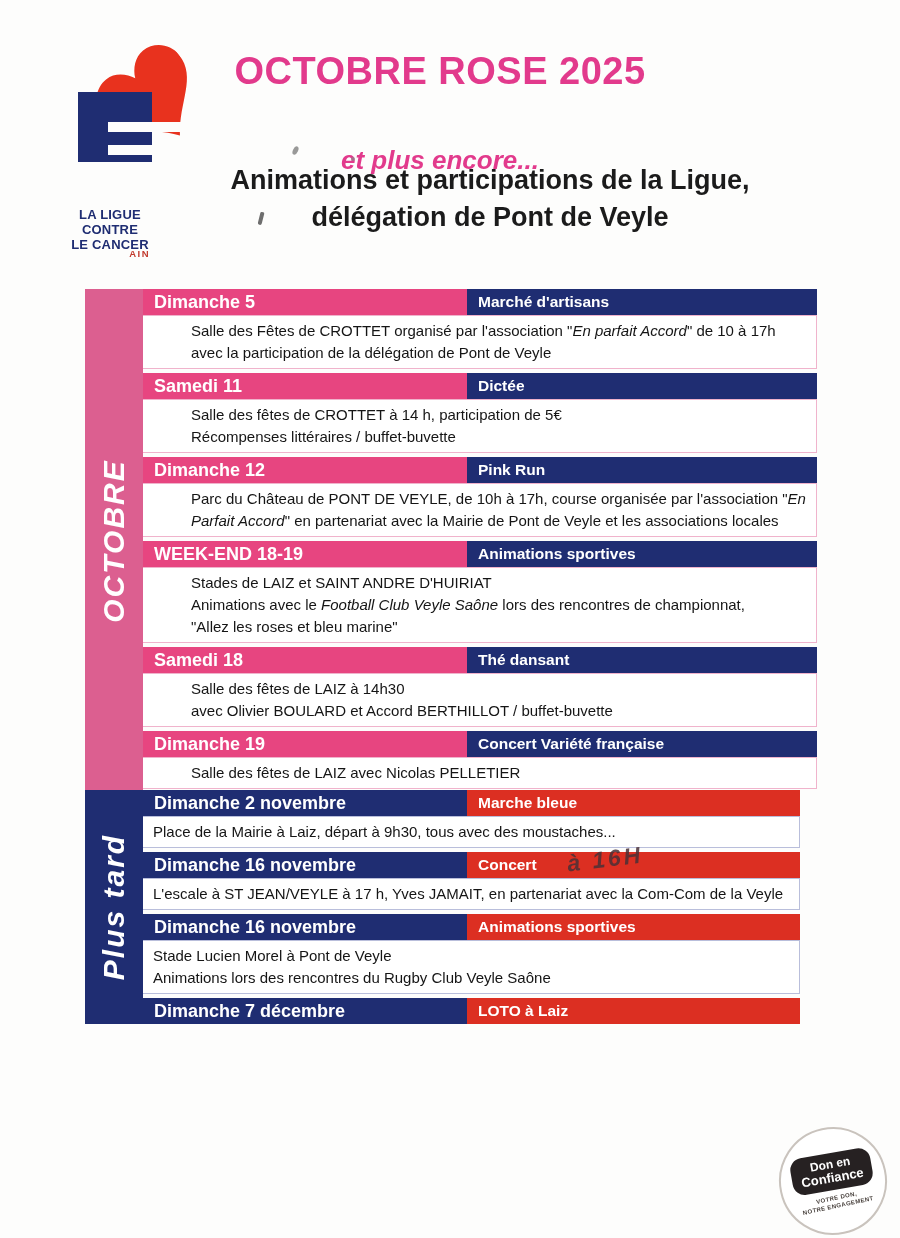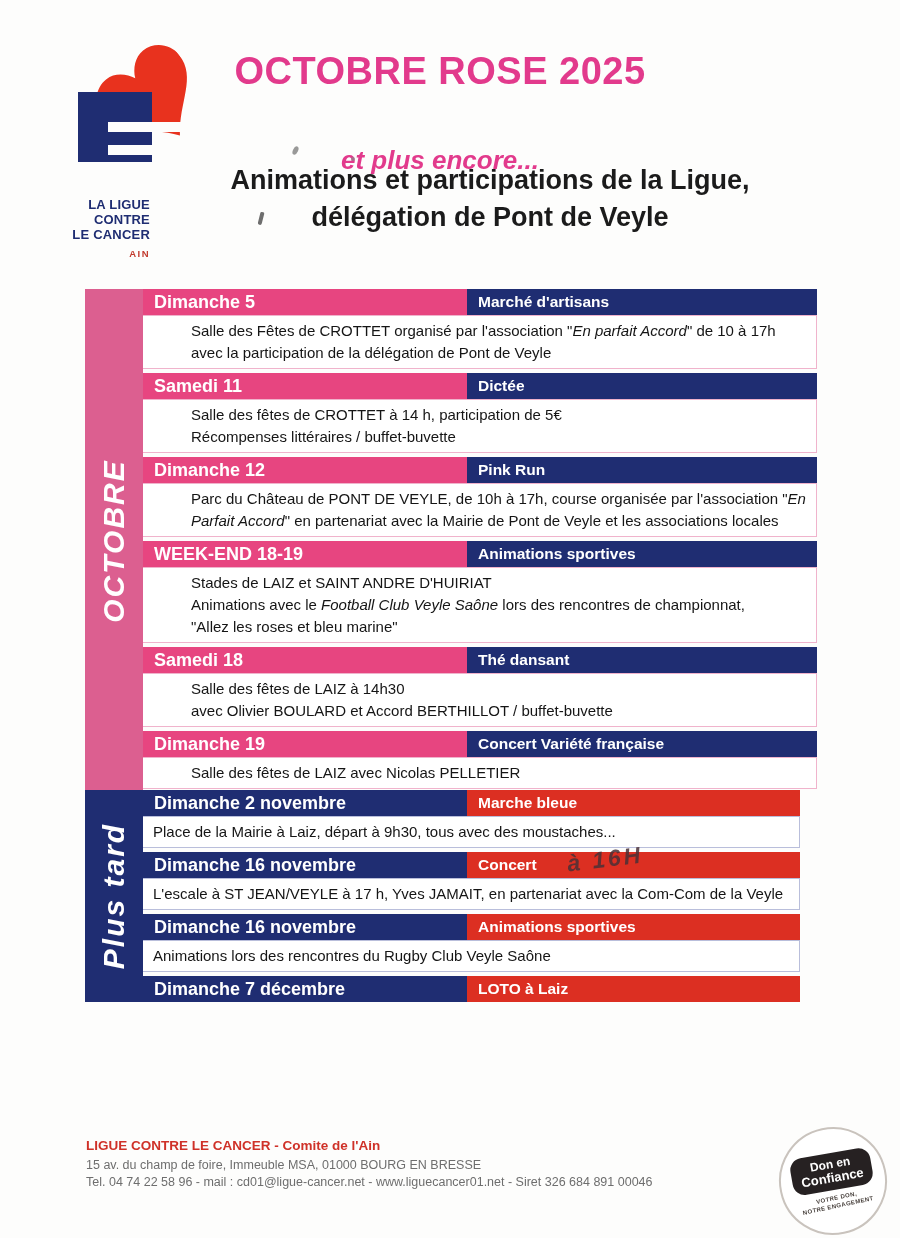--- a/index.html
+++ b/index.html
@@ -6,21 +6,21 @@
   .page{position:relative;width:900px;height:1238px;background:#fdfdfc;overflow:hidden;
         font-family:"Liberation Sans",sans-serif;margin:0 auto;}
 
   
   .logo{position:absolute;left:70px;top:55px;width:180px;height:215px;}
   .lg-heart{position:absolute;left:34px;top:-2px;width:98px;height:96px;transform:rotate(-38deg);}
   .lg-square{position:absolute;left:8px;top:37px;width:74px;height:70px;background:var(--navy,#1f2d72);}
   .lg-stripe{position:absolute;left:38px;height:10px;width:102px;background:#fdfdfc;}
   .lg-stripe.s1{top:67px;}
   .lg-stripe.s2{top:90px;}
-  .lg-org{position:absolute;left:0;top:142px;width:80px;text-align:right;color:var(--navy,#1f2d72);
+  .lg-org{position:absolute;left:0;top:152px;width:80px;text-align:center;color:var(--navy,#1f2d72);
           font-weight:bold;font-size:13px;line-height:15px;letter-spacing:.2px;white-space:nowrap;}
   .lg-dept{position:absolute;left:4px;top:193px;width:76px;text-align:right;font-size:9.5px;
            font-weight:bold;color:#c23b2e;letter-spacing:1.5px;}
 
   
   .title{position:absolute;left:120px;top:50px;width:640px;text-align:center;
          font-size:38px;font-weight:bold;color:var(--title-pink,#e23a8c);letter-spacing:.5px;}
   .subtitle{position:absolute;left:120px;top:100px;width:640px;text-align:center;
             font-size:26px;font-weight:bold;font-style:italic;color:var(--title-pink,#e23a8c);margin-top:45px;}
   .headline{position:absolute;left:150px;top:162px;width:680px;text-align:center;
@@ -184,34 +184,30 @@
           <div class="hdr-event">Concert<span class="handwritten">à 16H</span></div>
         </div>
         <div class="body">
           <div class="line"><span>L'escale à ST JEAN/VEYLE à 17 h, Yves JAMAIT, en partenariat avec la Com-Com de la Veyle</span></div>
         </div>
         <div class="hdr">
           <div class="hdr-date">Dimanche 16 novembre</div>
           <div class="hdr-event">Animations sportives</div>
         </div>
         <div class="body">
+          <div class="line"><span>Stade Lucien Morel à Pont de Veyle</span></div>
           <div class="line"><span>Animations lors des rencontres du Rugby Club Veyle Saône</span></div>
         </div>
         <div class="hdr">
           <div class="hdr-date">Dimanche 7 décembre</div>
           <div class="hdr-event">LOTO à Laiz</div>
         </div>
       </div>
   </div>
 
-  <div class="footer">
-    <div class="f-org">LIGUE CONTRE LE CANCER - Comite de l'Ain</div>
-    <div class="f-addr">15 av. du champ de foire, Immeuble MSA, 01000 BOURG EN BRESSE</div>
-    <div class="f-contact">Tel. 04 74 22 58 96 - mail : cd01@ligue-cancer.net - www.liguecancer01.net - Siret 326 684 891 00046</div>
-  </div>
 
   <div class="stamp">
     <div class="stamp-circle">
       <div class="stamp-pill">
         <span class="stamp-l1">Don en</span>
         <span class="stamp-l2">Confiance</span>
       </div>
       <div class="stamp-tag">
         <div>VOTRE DON,</div>
         <div>NOTRE ENGAGEMENT</div>

